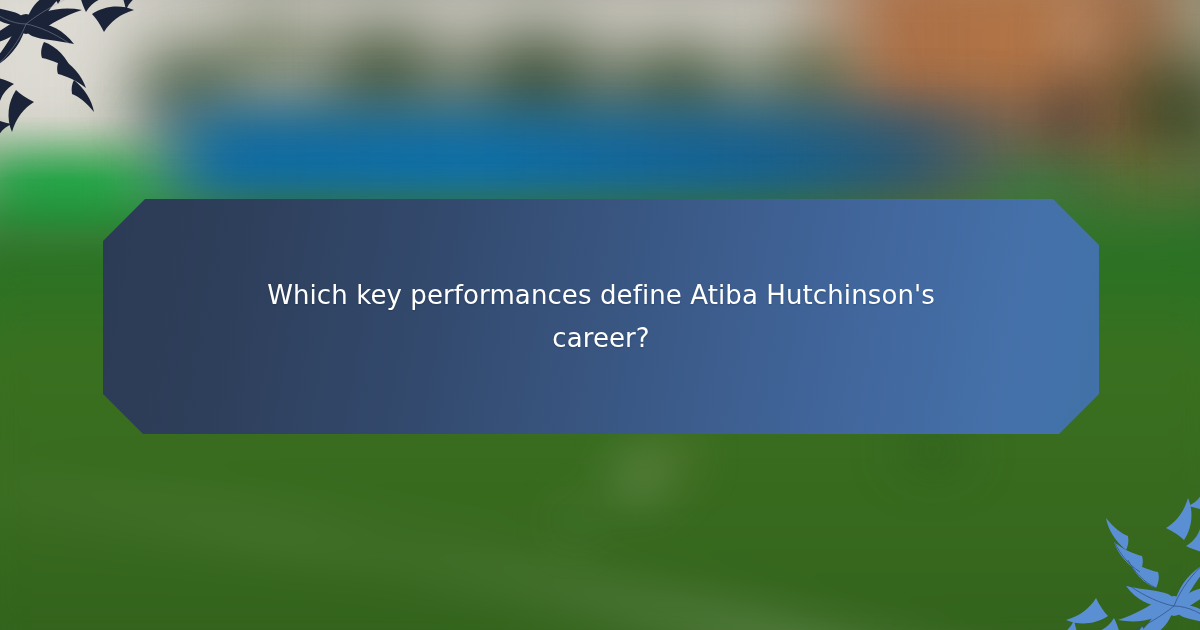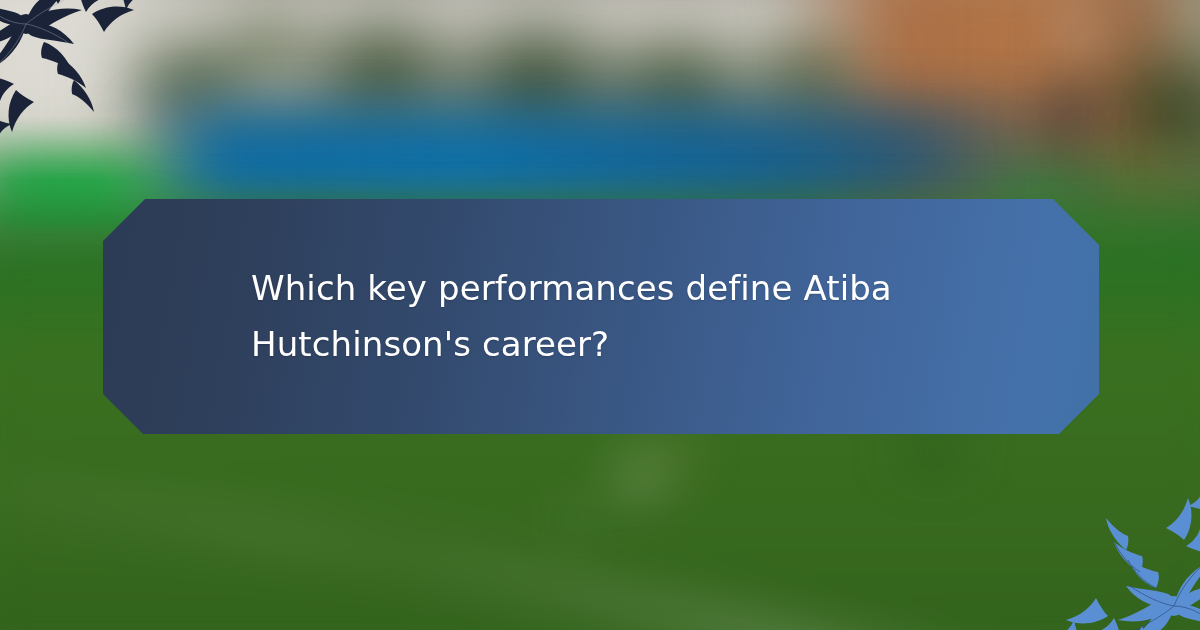--- a/index.html
+++ b/index.html
@@ -211,22 +211,23 @@
   .card-inner {
     width: 100%;
     height: 100%;
     display: flex;
     flex-direction: column;
     align-items: center;
     justify-content: center;
   }
   .question-text {
     max-width: 700px;
+    text-align: center;
     color: #ffffff;
-    font-size: 34px;
+    font-size: 26px;
     line-height: 1.62;
     font-weight: 400;
     letter-spacing: 0.1px;
     text-shadow: 0 1px 2px rgba(0,0,0,0.18);
   }
 </style>
 </head>
 <body>
 
 <div id="stage">

